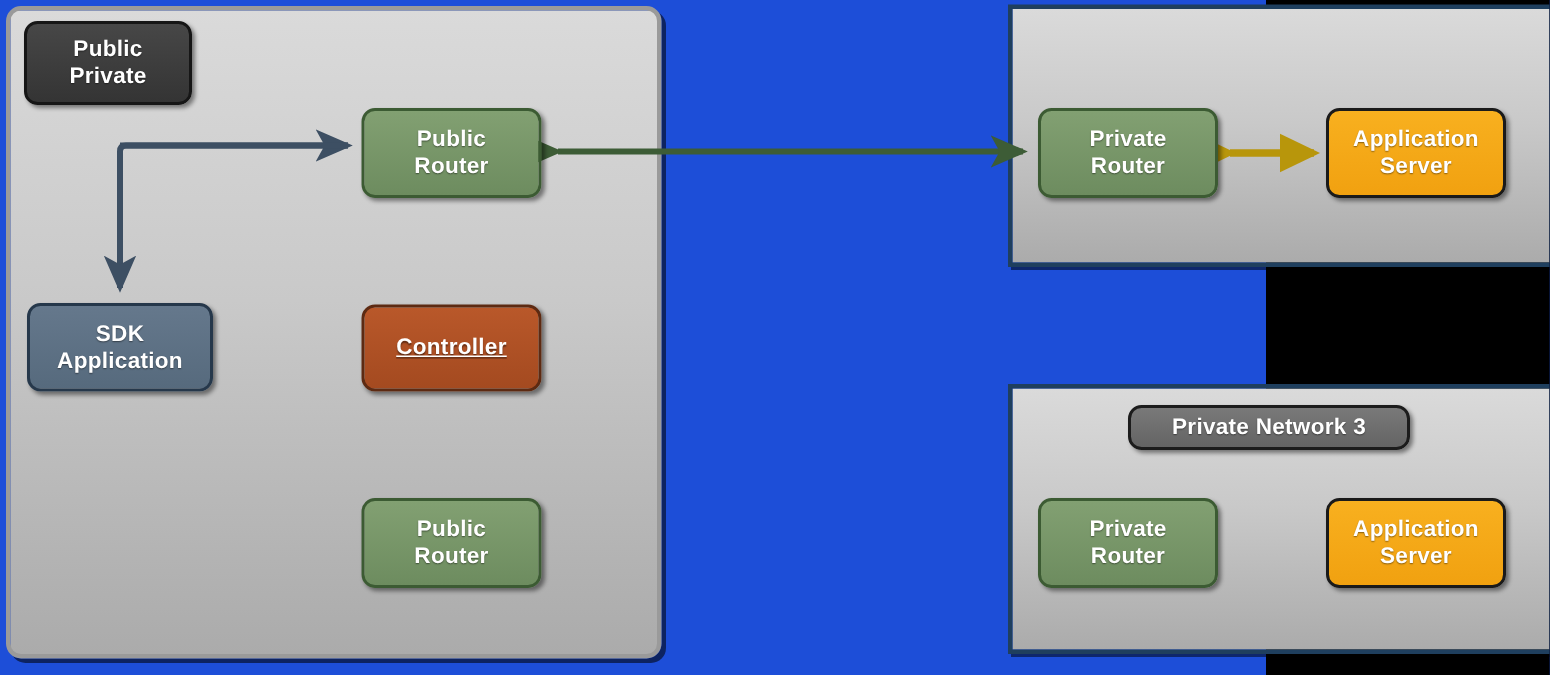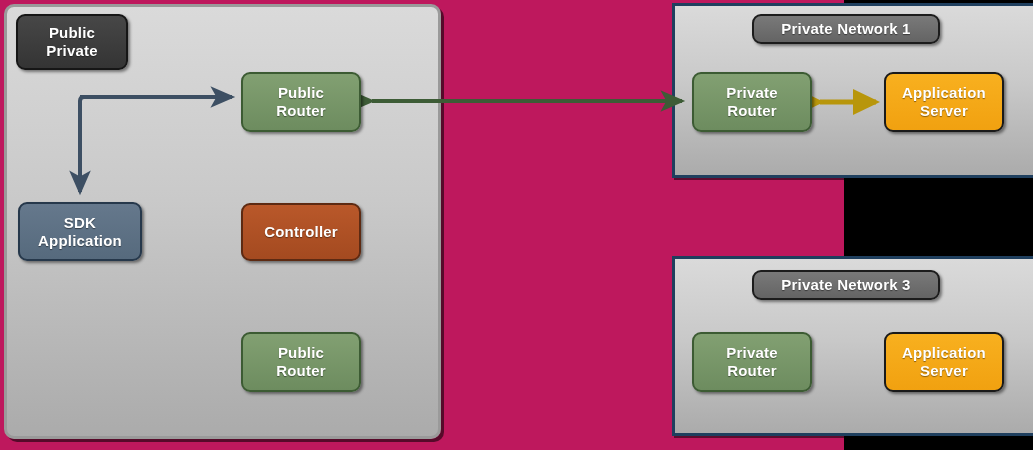--- a/index.html
+++ b/index.html
@@ -1,18 +1,18 @@
 <!DOCTYPE html>
 <html><head>
 <meta charset="utf-8">
 <style>
   html,body{margin:0;padding:0;background:#000;}
   body{width:1033px;height:450px;overflow:hidden;
        font-family:"Liberation Sans","DejaVu Sans",sans-serif;}
-  #stage{position:relative;width:844px;height:450px;background:#be185d;}
+  #stage{position:relative;width:844px;height:450px;background:#1d4ed8;}
 
   
   .panel{position:absolute;box-sizing:border-box;
          background:linear-gradient(180deg,#dadada 0%,#c9c9c9 45%,#ababab 100%);}
   .panel-public{left:4px;top:4px;width:437px;height:435px;
                 border:3px solid #9a9a9a;border-radius:10px;
                 box-shadow:3px 3px 0 rgba(0,0,0,.55);}
   .panel-private{border:3px solid #1f3f5e;
                  box-shadow:2px 2px 0 rgba(0,0,0,.5);}
   .panel-pn1{left:672px;top:3px;width:364px;height:175px;}
@@ -29,21 +29,21 @@
 
   .n-dark   {background:linear-gradient(180deg,#474747 0%,#343434 100%);
              border:2px solid #161616;}
   .n-label  {background:linear-gradient(180deg,#797979 0%,#646464 100%);
              border:2px solid #1c1c1c;font-size:15px;}
   .n-green  {background:linear-gradient(180deg,#82a072 0%,#6d8c5f 100%);
              border:2px solid #3c5b33;}
   .n-slate  {background:linear-gradient(180deg,#65788c 0%,#566a7d 100%);
              border:2px solid #26384b;}
   .n-rust   {background:linear-gradient(180deg,#b9582a 0%,#a44a20 100%);
-             border:2px solid #5d2a12;}
+             border:2px solid #5d2a12;text-decoration:underline;}
   .n-orange {background:linear-gradient(180deg,#f8b01f 0%,#f1a110 100%);
              border:2px solid #1a1a1a;}
 
   
   #node-public-internet{left:16px;top:14px;width:112px;height:56px;}
   #node-public-router-top{left:241px;top:72px;width:120px;height:60px;}
   #node-sdk-application{left:18px;top:202px;width:124px;height:59px;}
   #node-controller{left:241px;top:203px;width:120px;height:58px;}
   #node-public-router-bottom{left:241px;top:332px;width:120px;height:60px;}
 
@@ -127,23 +127,20 @@
     </div>
   </div>
 
   <div class="node n-green" id="node-public-router-bottom">
     <div>
       <span>Public</span>
       <span>Router</span>
     </div>
   </div>
 
-  <div class="node n-label" id="node-pn1-title">
-    <span>Private Network 1</span>
-  </div>
 
   <div class="node n-green" id="node-pn1-private-router">
     <div>
       <span>Private</span>
       <span>Router</span>
     </div>
   </div>
 
   <div class="node n-orange" id="node-pn1-application-server">
     <div>

